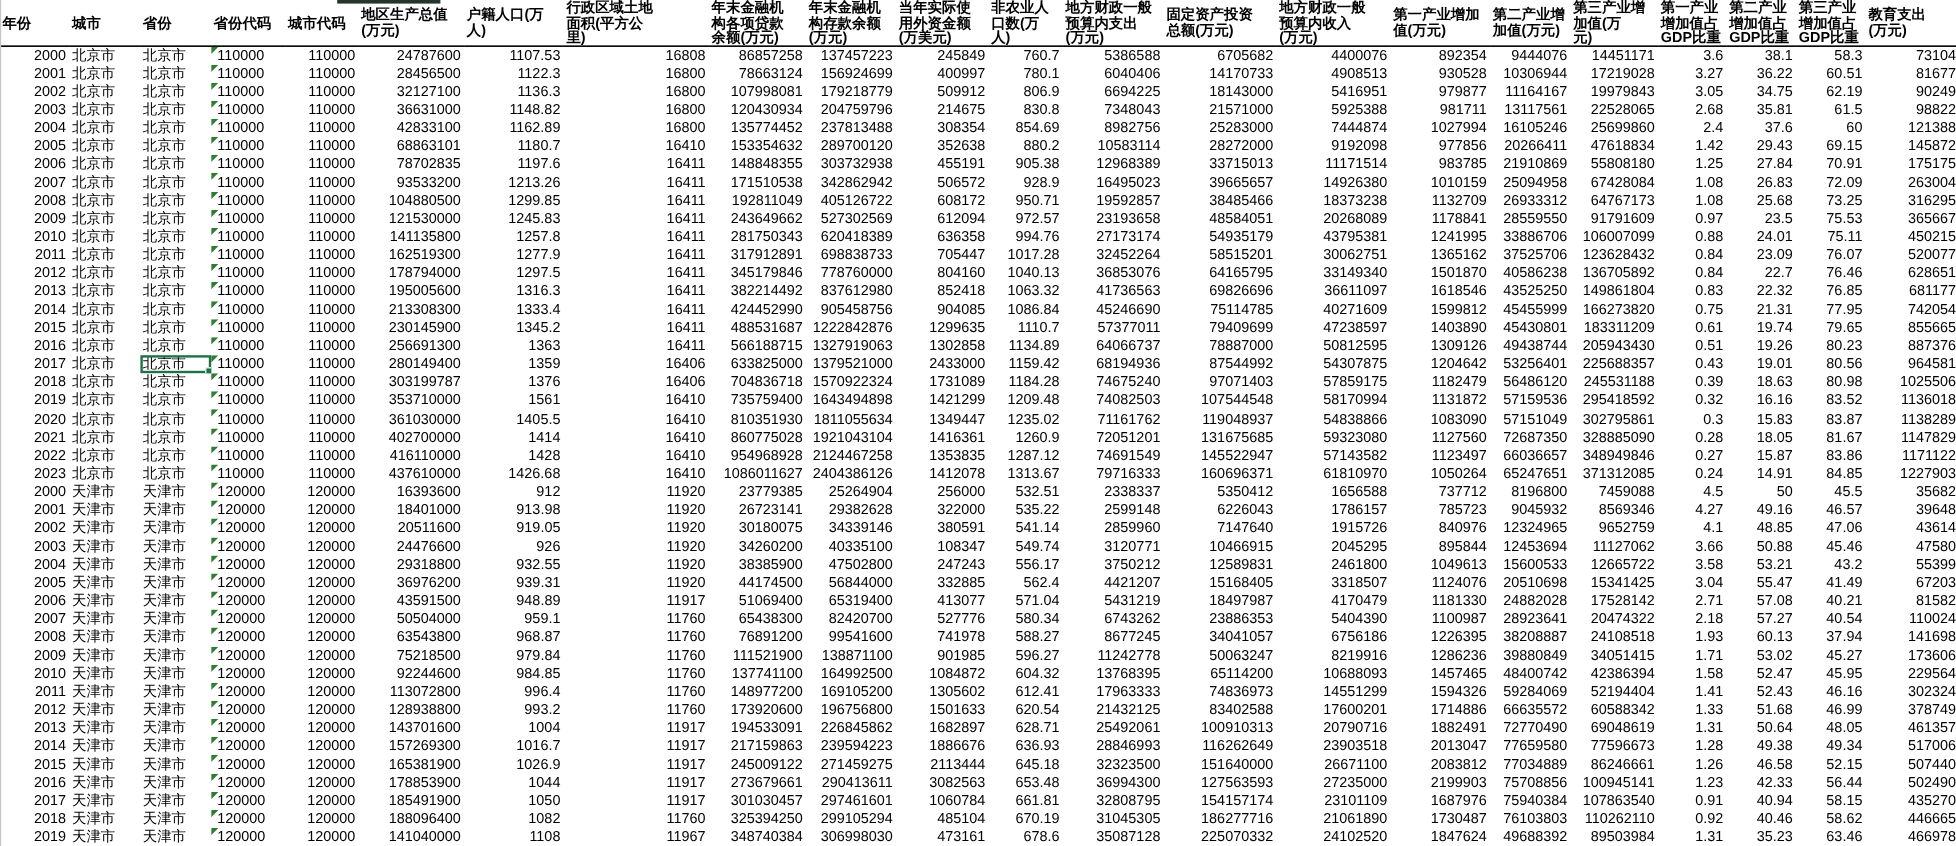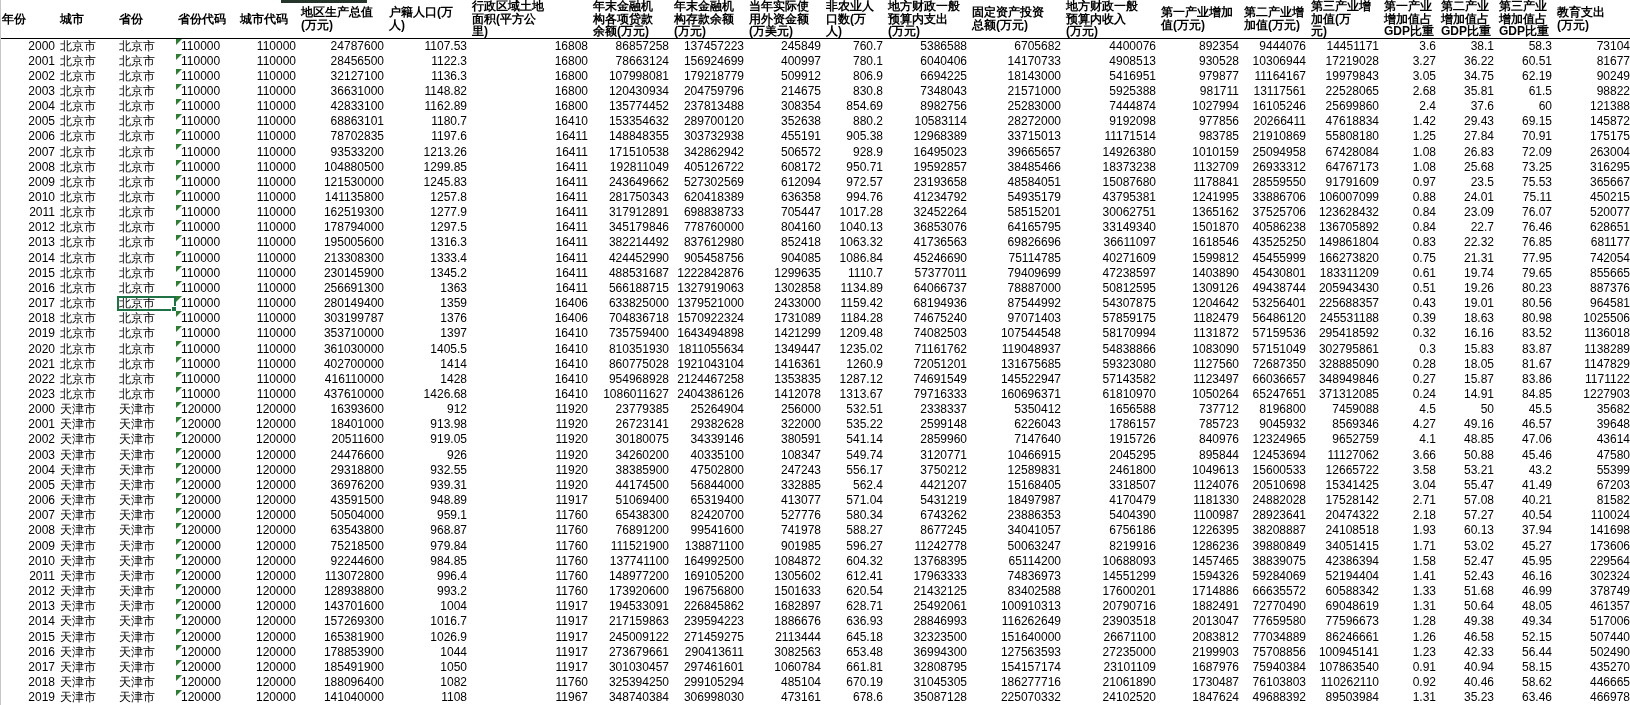--- a/index.html
+++ b/index.html
@@ -341,21 +341,21 @@
           <td class="num">110000</td>
           <td class="num">121530000</td>
           <td class="num">1245.83</td>
           <td class="num">16411</td>
           <td class="num">243649662</td>
           <td class="num">527302569</td>
           <td class="num">612094</td>
           <td class="num">972.57</td>
           <td class="num">23193658</td>
           <td class="num">48584051</td>
-          <td class="num">15087680</td>
+          <td class="num">20268089</td>
           <td class="num">1178841</td>
           <td class="num">28559550</td>
           <td class="num">91791609</td>
           <td class="num">0.97</td>
           <td class="num">23.5</td>
           <td class="num">75.53</td>
           <td class="num">365667</td>
         </tr>
         <tr>
           <td class="num">2010</td>
@@ -363,21 +363,21 @@
           <td class="txt">北京市</td>
           <td class="code"><span class="err-triangle"></span>110000</td>
           <td class="num">110000</td>
           <td class="num">141135800</td>
           <td class="num">1257.8</td>
           <td class="num">16411</td>
           <td class="num">281750343</td>
           <td class="num">620418389</td>
           <td class="num">636358</td>
           <td class="num">994.76</td>
-          <td class="num">41234792</td>
+          <td class="num">27173174</td>
           <td class="num">54935179</td>
           <td class="num">43795381</td>
           <td class="num">1241995</td>
           <td class="num">33886706</td>
           <td class="num">106007099</td>
           <td class="num">0.88</td>
           <td class="num">24.01</td>
           <td class="num">75.11</td>
           <td class="num">450215</td>
         </tr>
@@ -573,21 +573,21 @@
           <td class="num">80.98</td>
           <td class="num">1025506</td>
         </tr>
         <tr>
           <td class="num">2019</td>
           <td class="txt">北京市</td>
           <td class="txt">北京市</td>
           <td class="code"><span class="err-triangle"></span>110000</td>
           <td class="num">110000</td>
           <td class="num">353710000</td>
-          <td class="num">1397</td>
+          <td class="num">1561</td>
           <td class="num">16410</td>
           <td class="num">735759400</td>
           <td class="num">1643494898</td>
           <td class="num">1421299</td>
           <td class="num">1209.48</td>
           <td class="num">74082503</td>
           <td class="num">107544548</td>
           <td class="num">58170994</td>
           <td class="num">1131872</td>
           <td class="num">57159536</td>
@@ -943,21 +943,21 @@
           <td class="num">984.85</td>
           <td class="num">11760</td>
           <td class="num">137741100</td>
           <td class="num">164992500</td>
           <td class="num">1084872</td>
           <td class="num">604.32</td>
           <td class="num">13768395</td>
           <td class="num">65114200</td>
           <td class="num">10688093</td>
           <td class="num">1457465</td>
-          <td class="num">38839075</td>
+          <td class="num">48400742</td>
           <td class="num">42386394</td>
           <td class="num">1.58</td>
           <td class="num">52.47</td>
           <td class="num">45.95</td>
           <td class="num">229564</td>
         </tr>
         <tr>
           <td class="num">2011</td>
           <td class="txt">天津市</td>
           <td class="txt">天津市</td>

